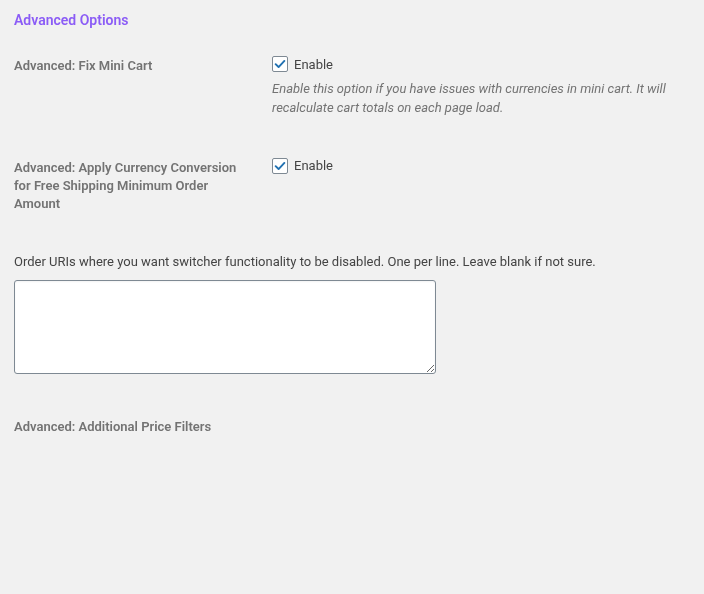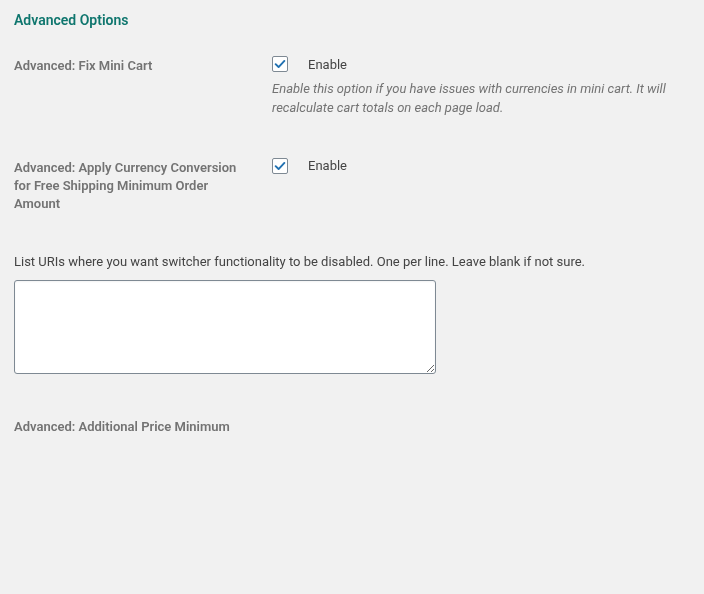--- a/index.html
+++ b/index.html
@@ -11,21 +11,21 @@
       font-family: -apple-system, BlinkMacSystemFont, "Segoe UI", Roboto, "Helvetica Neue", Arial, sans-serif;
       font-size: 13px;
       color: #444;
       background: #f1f1f1;
       padding: 12px 14px;
       width: 704px;
     }
     h2.section-title {
       font-size: 14px;
       font-weight: 600;
-      color: #0f766e;
+      color: #8b5cf6;
       margin-bottom: 28px;
     }
     .form-row {
       display: flex;
       align-items: flex-start;
       margin-bottom: 40px;
     }
     .form-row.tight {
       margin-bottom: 28px;
     }
@@ -41,21 +41,21 @@
       font-size: 13px;
       line-height: 1.4;
       display: block;
     }
     .field-col {
       flex: 1;
     }
     .checkbox-wrap {
       display: flex;
       align-items: center;
-      gap: 20px;
+      gap: 6px;
       margin-bottom: 8px;
     }
     .checkbox {
       width: 16px;
       height: 16px;
       background: #fff;
       border: 1px solid #7e8993;
       border-radius: 2px;
       display: inline-flex;
       align-items: center;
@@ -132,22 +132,22 @@
           <path fill="none" stroke="#2271b1" stroke-width="2.2" stroke-linecap="round" stroke-linejoin="round" d="M3 8.2 L6.4 11.5 L13 4.5"></path>
         </svg>
       </span>
       <span class="checkbox-label">Enable</span>
     </div>
   </div>
 </div>
 
 <div class="form-row">
   <div class="field-col">
-    <div class="help-text">List URIs where you want switcher functionality to be disabled. One per line. Leave blank if not sure.</div>
+    <div class="help-text">Order URIs where you want switcher functionality to be disabled. One per line. Leave blank if not sure.</div>
     <textarea style=""></textarea>
   </div>
 </div>
 
 <div class="form-row tight">
   <div class="label-col">
-    <label>Advanced: Additional Price Minimum</label>
+    <label>Advanced: Additional Price Filters</label>
   </div>
 </div>
 
 </body></html>

